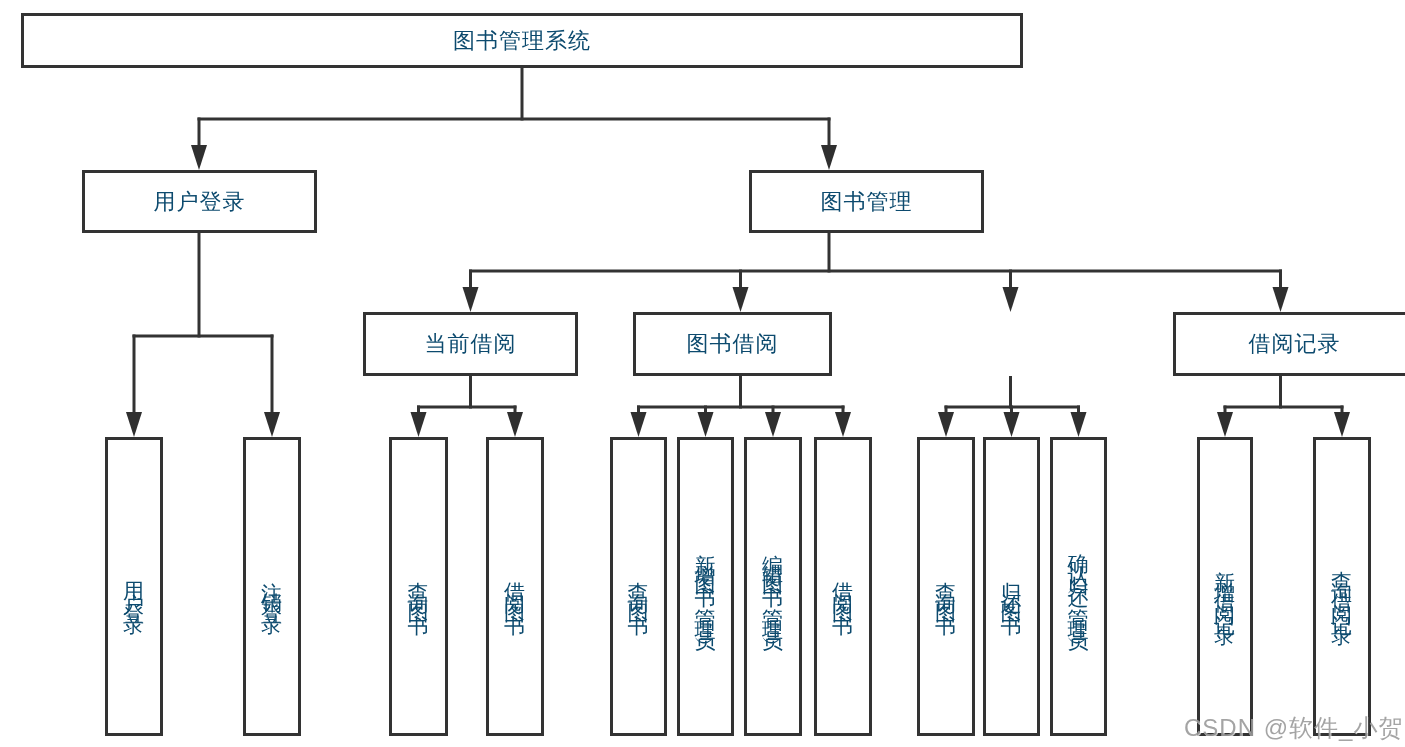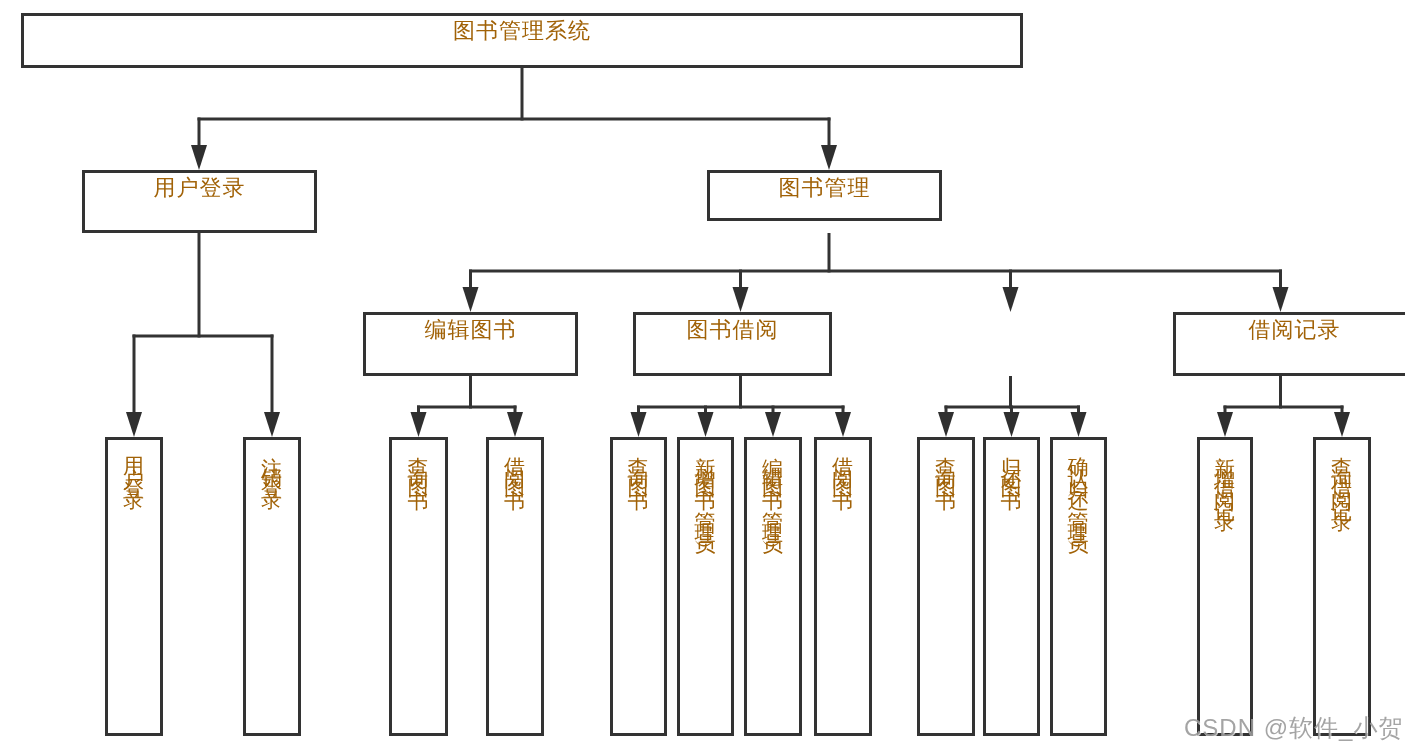--- a/index.html
+++ b/index.html
@@ -21,22 +21,23 @@
     width: 1405px;
     height: 747px;
     pointer-events: none;
   }
   .node {
     position: absolute;
     box-sizing: border-box;
     border: 3px solid #333333;
     background: #ffffff;
     display: flex;
+    align-items: center;
     justify-content: center;
-    color: #a16207;
+    color: #0c4a6e;
   }
   .node.h-label { font-size: 22px; letter-spacing: 1px; }
   .node.v-label { font-size: 21px; }
   .node.v-label .vtext {
     writing-mode: vertical-rl;
     text-orientation: mixed;
     letter-spacing: 11px;
     line-height: 1;
     white-space: nowrap;
   }
@@ -121,26 +122,26 @@
     <polygon points="1334,412 1350,412 1342,437"></polygon>
   </svg>
 
   <div class="node h-label" style="left:21px; top:13px; width:1002px; height:55px;">
     <span>图书管理系统</span>
   </div>
 
   <div class="node h-label" style="left:82px; top:170px; width:235px; height:63px;">
     <span>用户登录</span>
   </div>
-  <div class="node h-label" style="left:707px; top:170px; width:235px; height:51px;">
+  <div class="node h-label" style="left:749px; top:170px; width:235px; height:63px;">
     <span>图书管理</span>
   </div>
 
   <div class="node h-label" style="left:363px; top:312px; width:215px; height:64px;">
-    <span>编辑图书</span>
+    <span>当前借阅</span>
   </div>
   <div class="node h-label" style="left:633px; top:312px; width:199px; height:64px;">
     <span>图书借阅</span>
   </div>
   <div class="node h-label" style="left:1173px; top:312px; width:243px; height:64px;">
     <span>借阅记录</span>
   </div>
 
   <div class="node v-label" style="left:105px; top:437px; width:58px; height:299px;">
     <span class="vtext">用户登录</span>

